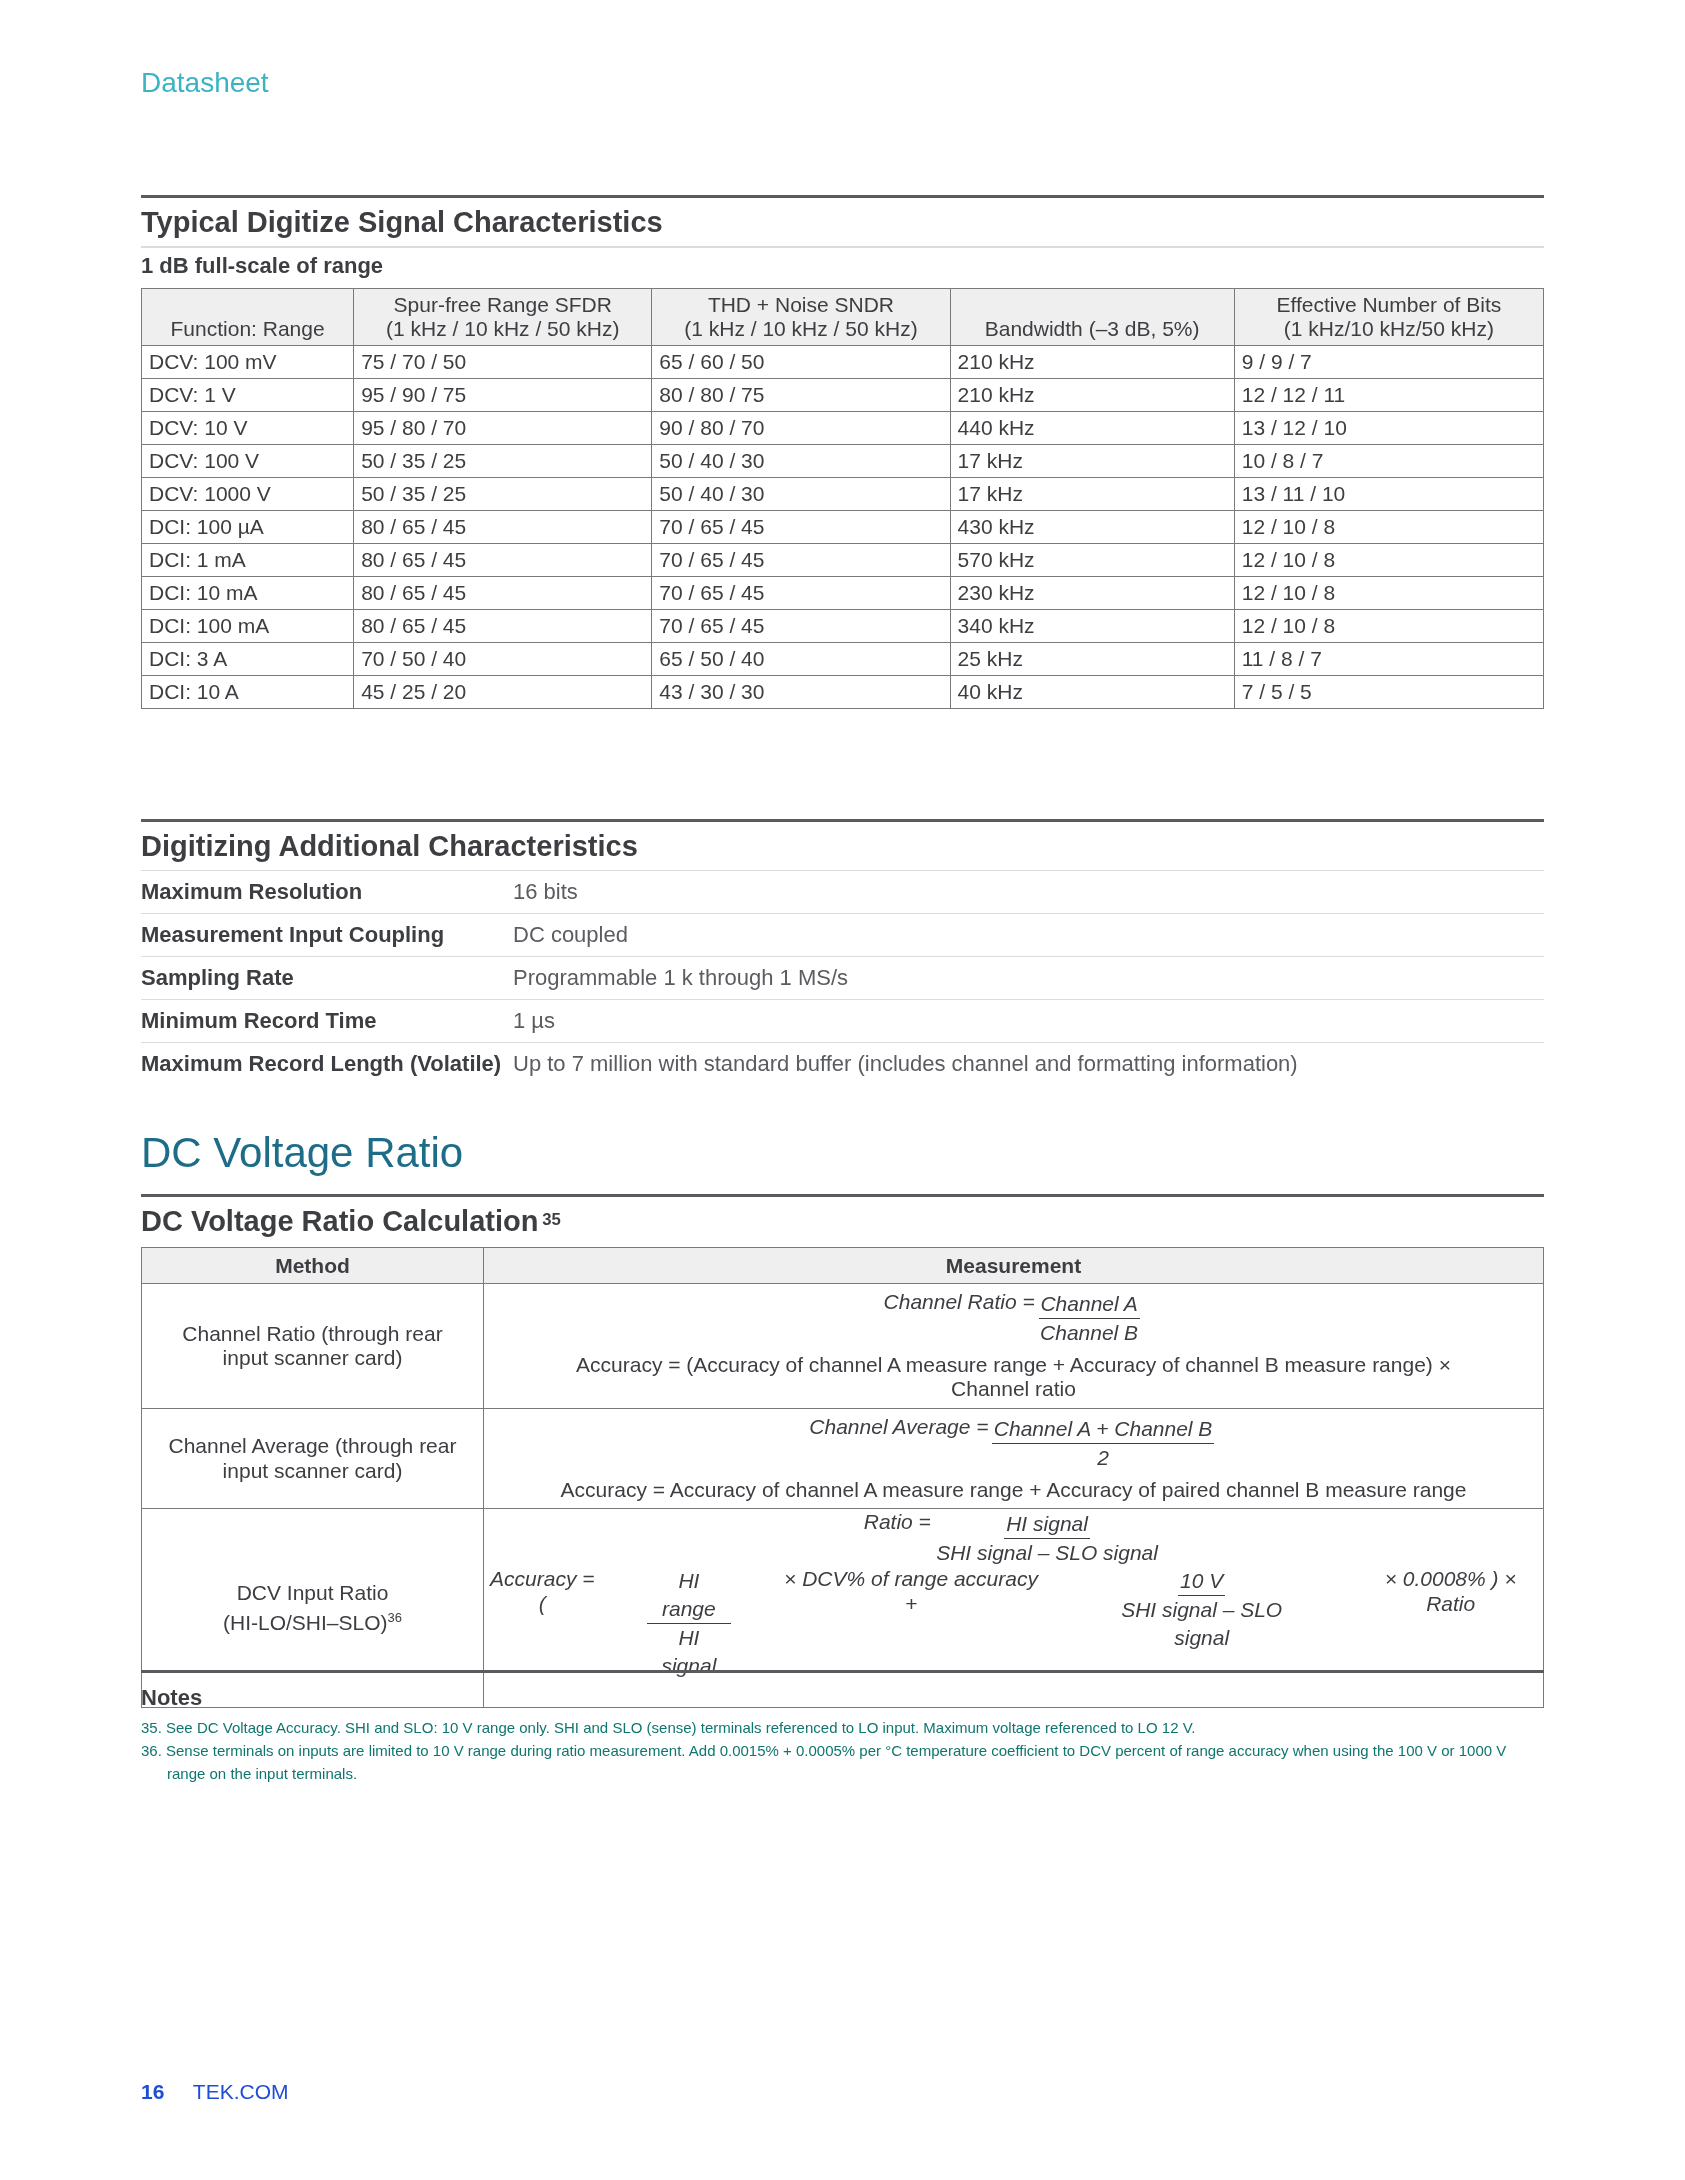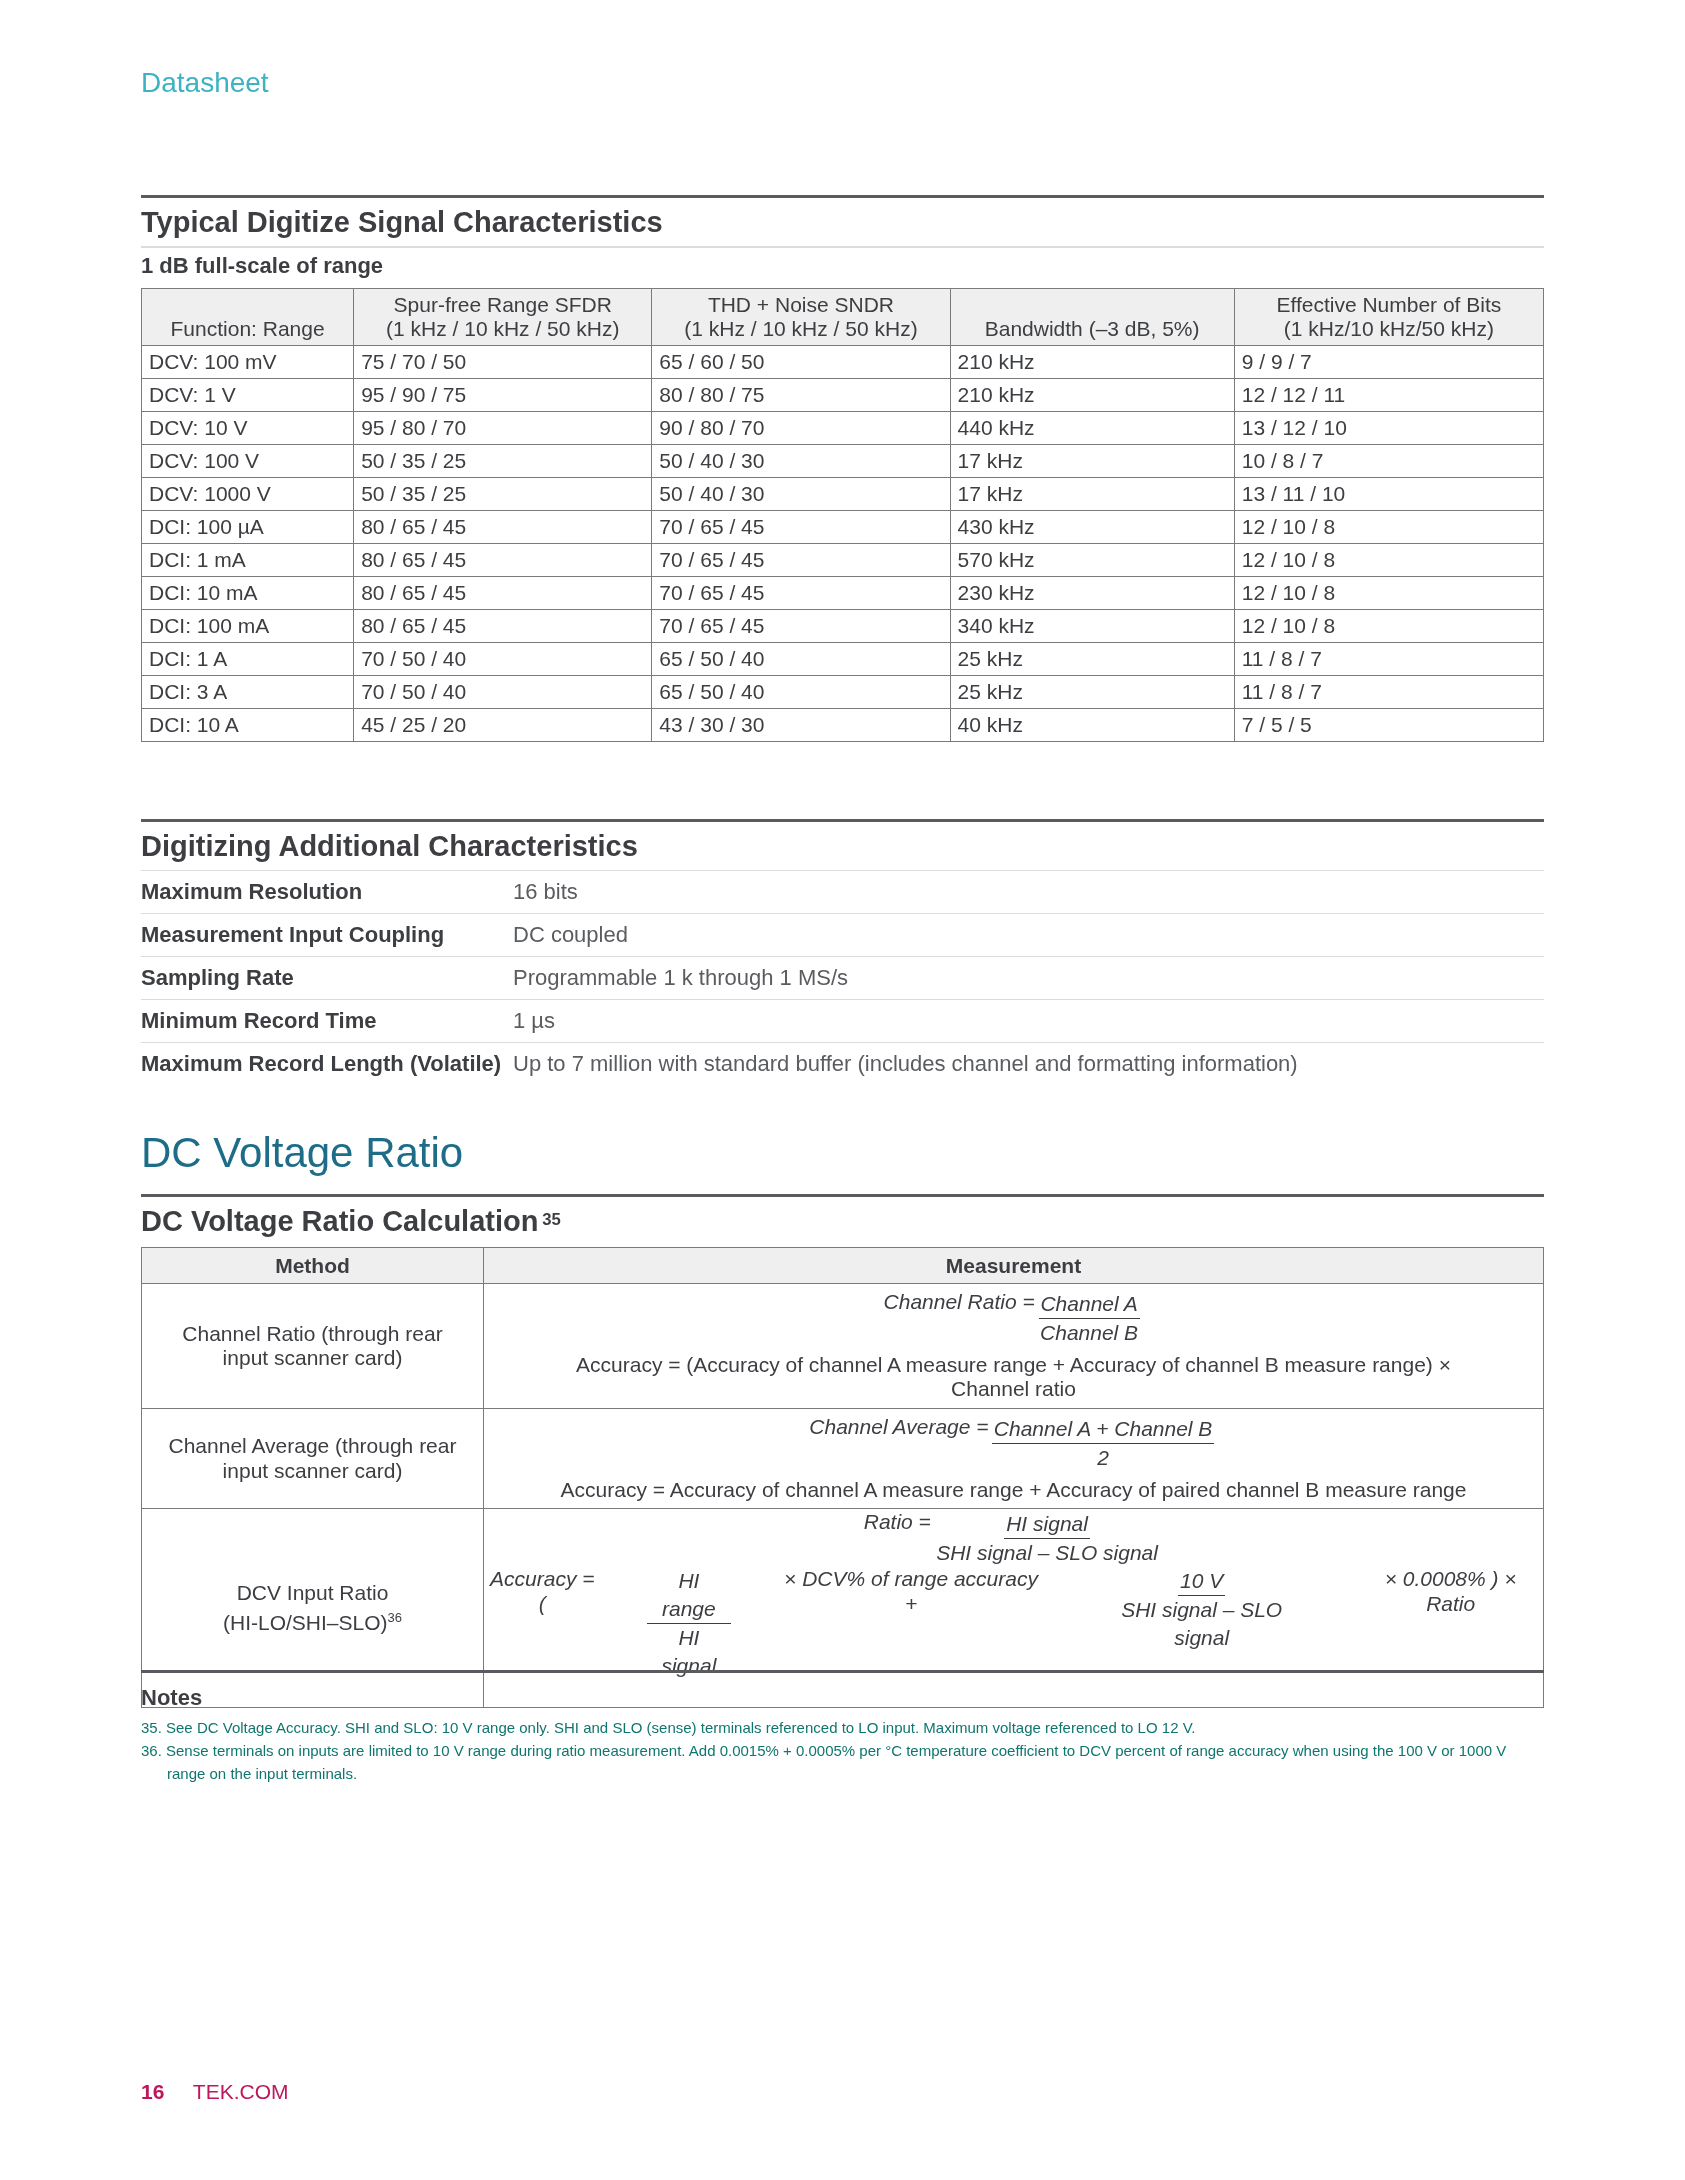--- a/index.html
+++ b/index.html
@@ -21,21 +21,21 @@
   table.ratio { border-collapse:collapse; width:100%; font-size:21px; color:#3c3e42; }
   table.ratio th { background:#efefef; font-weight:bold; border:1.8px solid #7a7a7a; height:33px; text-align:center; }
   table.ratio td { border:1.8px solid #7a7a7a; text-align:center; vertical-align:middle; line-height:24.6px; }
   .frac { display:inline-flex; flex-direction:column; align-items:center; vertical-align:middle; margin:0 3.5px; }
   .frac .num { padding:0 1.8px; border-bottom:1.8px solid #3c3e42; line-height:28px; }
   .frac .den { padding:0 1.8px; line-height:28px; }
   .formula { display:flex; align-items:flex-start; justify-content:center;font-style:italic; }
   sup { font-size:13px; }
   .notes-title { font-size:22px; font-weight:bold; }
   .note { font-size:15px; color:#0f766e; line-height:23px; padding-left:26px; text-indent:-26px; }
-  .footer { position:absolute; left:0; top:2080px; font-size:21px; color:#be185d; }
+  .footer { position:absolute; left:0; top:2080px; font-size:21px; color:#1d4ed8; }
   .footer .pg { font-weight:bold; margin-right:23px; }
 </style>
 </head>
 <body>
 
 <div class="page">
 
   <div class="brand-header">Datasheet</div>
 
   <div class="sec" style="top:195px;">
@@ -135,27 +135,20 @@
             <td>12 / 10 / 8</td>
           </tr>
         <tr>
             <td>DCI: 100 mA</td>
             <td>80 / 65 / 45</td>
             <td>70 / 65 / 45</td>
             <td>340 kHz</td>
             <td>12 / 10 / 8</td>
           </tr>
         <tr>
-            <td>DCI: 1 A</td>
-            <td>70 / 50 / 40</td>
-            <td>65 / 50 / 40</td>
-            <td>25 kHz</td>
-            <td>11 / 8 / 7</td>
-          </tr>
-        <tr>
             <td>DCI: 3 A</td>
             <td>70 / 50 / 40</td>
             <td>65 / 50 / 40</td>
             <td>25 kHz</td>
             <td>11 / 8 / 7</td>
           </tr>
         <tr>
             <td>DCI: 10 A</td>
             <td>45 / 25 / 20</td>
             <td>43 / 30 / 30</td>

